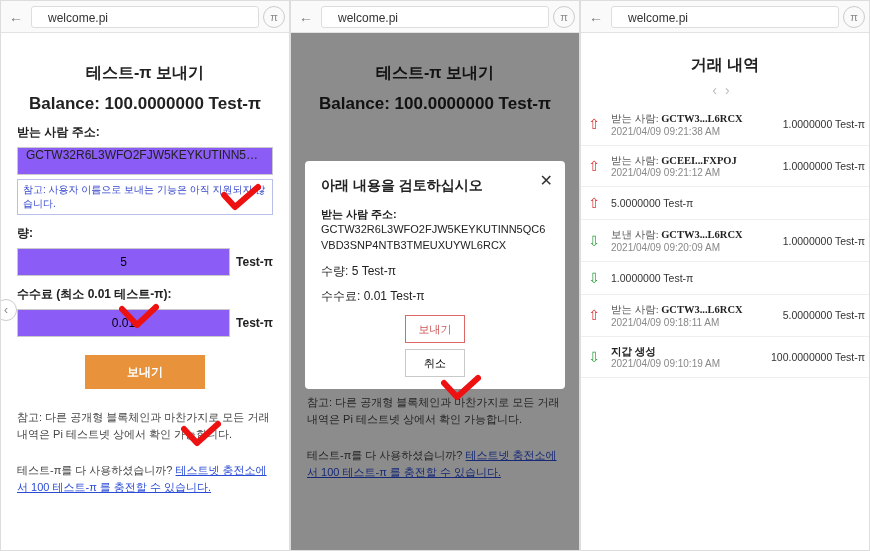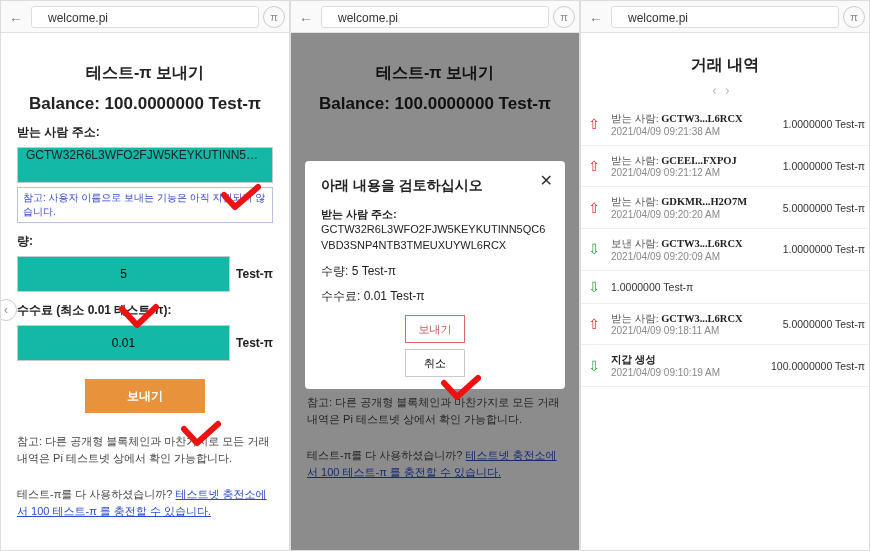--- a/index.html
+++ b/index.html
@@ -54,25 +54,25 @@
     border:1px solid #ccc;border-radius:11px;
     display:flex;align-items:center;justify-content:center;
     font-size:11px;color:#888;
   }
   .content { padding: 12px 16px; }
   h2.title { text-align:center; font-size:16px; font-weight:700; margin:18px 0 10px; }
   .balance { text-align:center; font-weight:700; font-size:17px; }
   .label { font-weight:700; font-size:12px; margin:10px 0 6px; }
   .row { display:flex; align-items:center; gap:6px; }
   .input {
-    flex:1; height:36px;
+    flex:1; height:28px;
     border:1px solid #c9c9c9;
     padding:0 8px;
     font-size:12px;
-    background:#14b8a6;
+    background:#8b5cf6;
     overflow:hidden;white-space:nowrap;text-overflow:ellipsis;
   }
   .unit { font-weight:700; font-size:12px; }
   .hint-blue { color:#3344cc; font-size:10px; border:1px solid #b8c0ea; padding:3px 5px; margin-top:4px; display:inline-block; }
   .send-btn {
     display:block; margin:18px auto 0;
     width:120px; height:34px;
     background:#e8933c; color:#fff;
     border:none; font-size:12px; font-weight:600;
     cursor:pointer;
@@ -264,24 +264,20 @@
         <div class="tx">
           <div class="ic out">⇧</div>
           <div class="mid">
             <div class="who">받는 사람: <b>GCEEI...FXPOJ</b></div>
             <div class="ts">2021/04/09 09:21:12 AM</div>
           </div>
           <div class="amt">1.0000000 Test-π</div>
         </div>
         <div class="tx">
           <div class="ic out">⇧</div>
-          <div class="mid">
-            <div class="who">받는 사람: <b>GDKMR...H2O7M</b></div>
-            <div class="ts">2021/04/09 09:20:20 AM</div>
-          </div>
           <div class="amt">5.0000000 Test-π</div>
         </div>
         <div class="tx">
           <div class="ic in">⇩</div>
           <div class="mid">
             <div class="who">보낸 사람: <b>GCTW3...L6RCX</b></div>
             <div class="ts">2021/04/09 09:20:09 AM</div>
           </div>
           <div class="amt">1.0000000 Test-π</div>
         </div>

